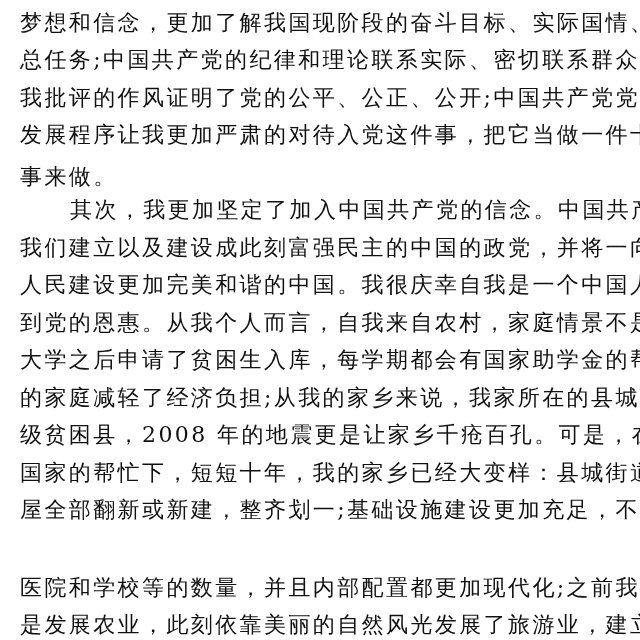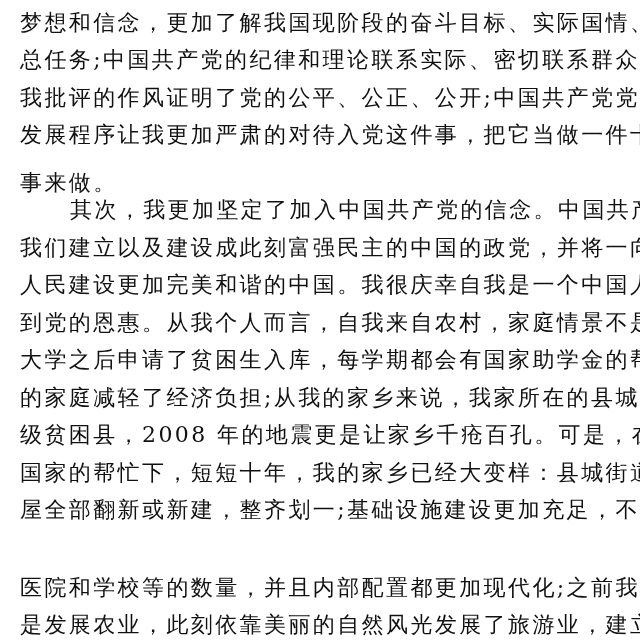--- a/index.html
+++ b/index.html
@@ -35,21 +35,21 @@
     }
   </style>
 </head>
 <body>
 
 <div class="page">
   <div class="line" style="top:4px;">梦想和信念，更加了解我国现阶段的奋斗目标、实际国情、主要矛盾、</div>
   <div class="line" style="top:41px;">总任务;中国共产党的纪律和理论联系实际、密切联系群众、批评与自</div>
   <div class="line" style="top:79px;">我批评的作风证明了党的公平、公正、公开;中国共产党党员的严谨的</div>
   <div class="line" style="top:116px;">发展程序让我更加严肃的对待入党这件事，把它当做一件十分重要的</div>
-  <div class="line" style="top:164px;">事来做。</div>
+  <div class="line" style="top:158px;">事来做。</div>
   <div class="line indent" style="top:191px;">其次，我更加坚定了加入中国共产党的信念。中国共产党是带领</div>
   <div class="line" style="top:229px;">我们建立以及建设成此刻富强民主的中国的政党，并将一向带领中国</div>
   <div class="line" style="top:266px;">人民建设更加完美和谐的中国。我很庆幸自我是一个中国人并一向受</div>
   <div class="line" style="top:304px;">到党的恩惠。从我个人而言，自我来自农村，家庭情景不是很好，上</div>
   <div class="line" style="top:341px;">大学之后申请了贫困生入库，每学期都会有国家助学金的帮忙，为我</div>
   <div class="line" style="top:379px;">的家庭减轻了经济负担;从我的家乡来说，我家所在的县城是一个国家</div>
   <div class="line" style="top:416px;">级贫困县，2008 年的地震更是让家乡千疮百孔。可是，在党的指导和</div>
   <div class="line" style="top:454px;">国家的帮忙下，短短十年，我的家乡已经大变样：县城街道两边的房</div>
   <div class="line" style="top:491px;">屋全部翻新或新建，整齐划一;基础设施建设更加充足，不仅仅增加了</div>
 

